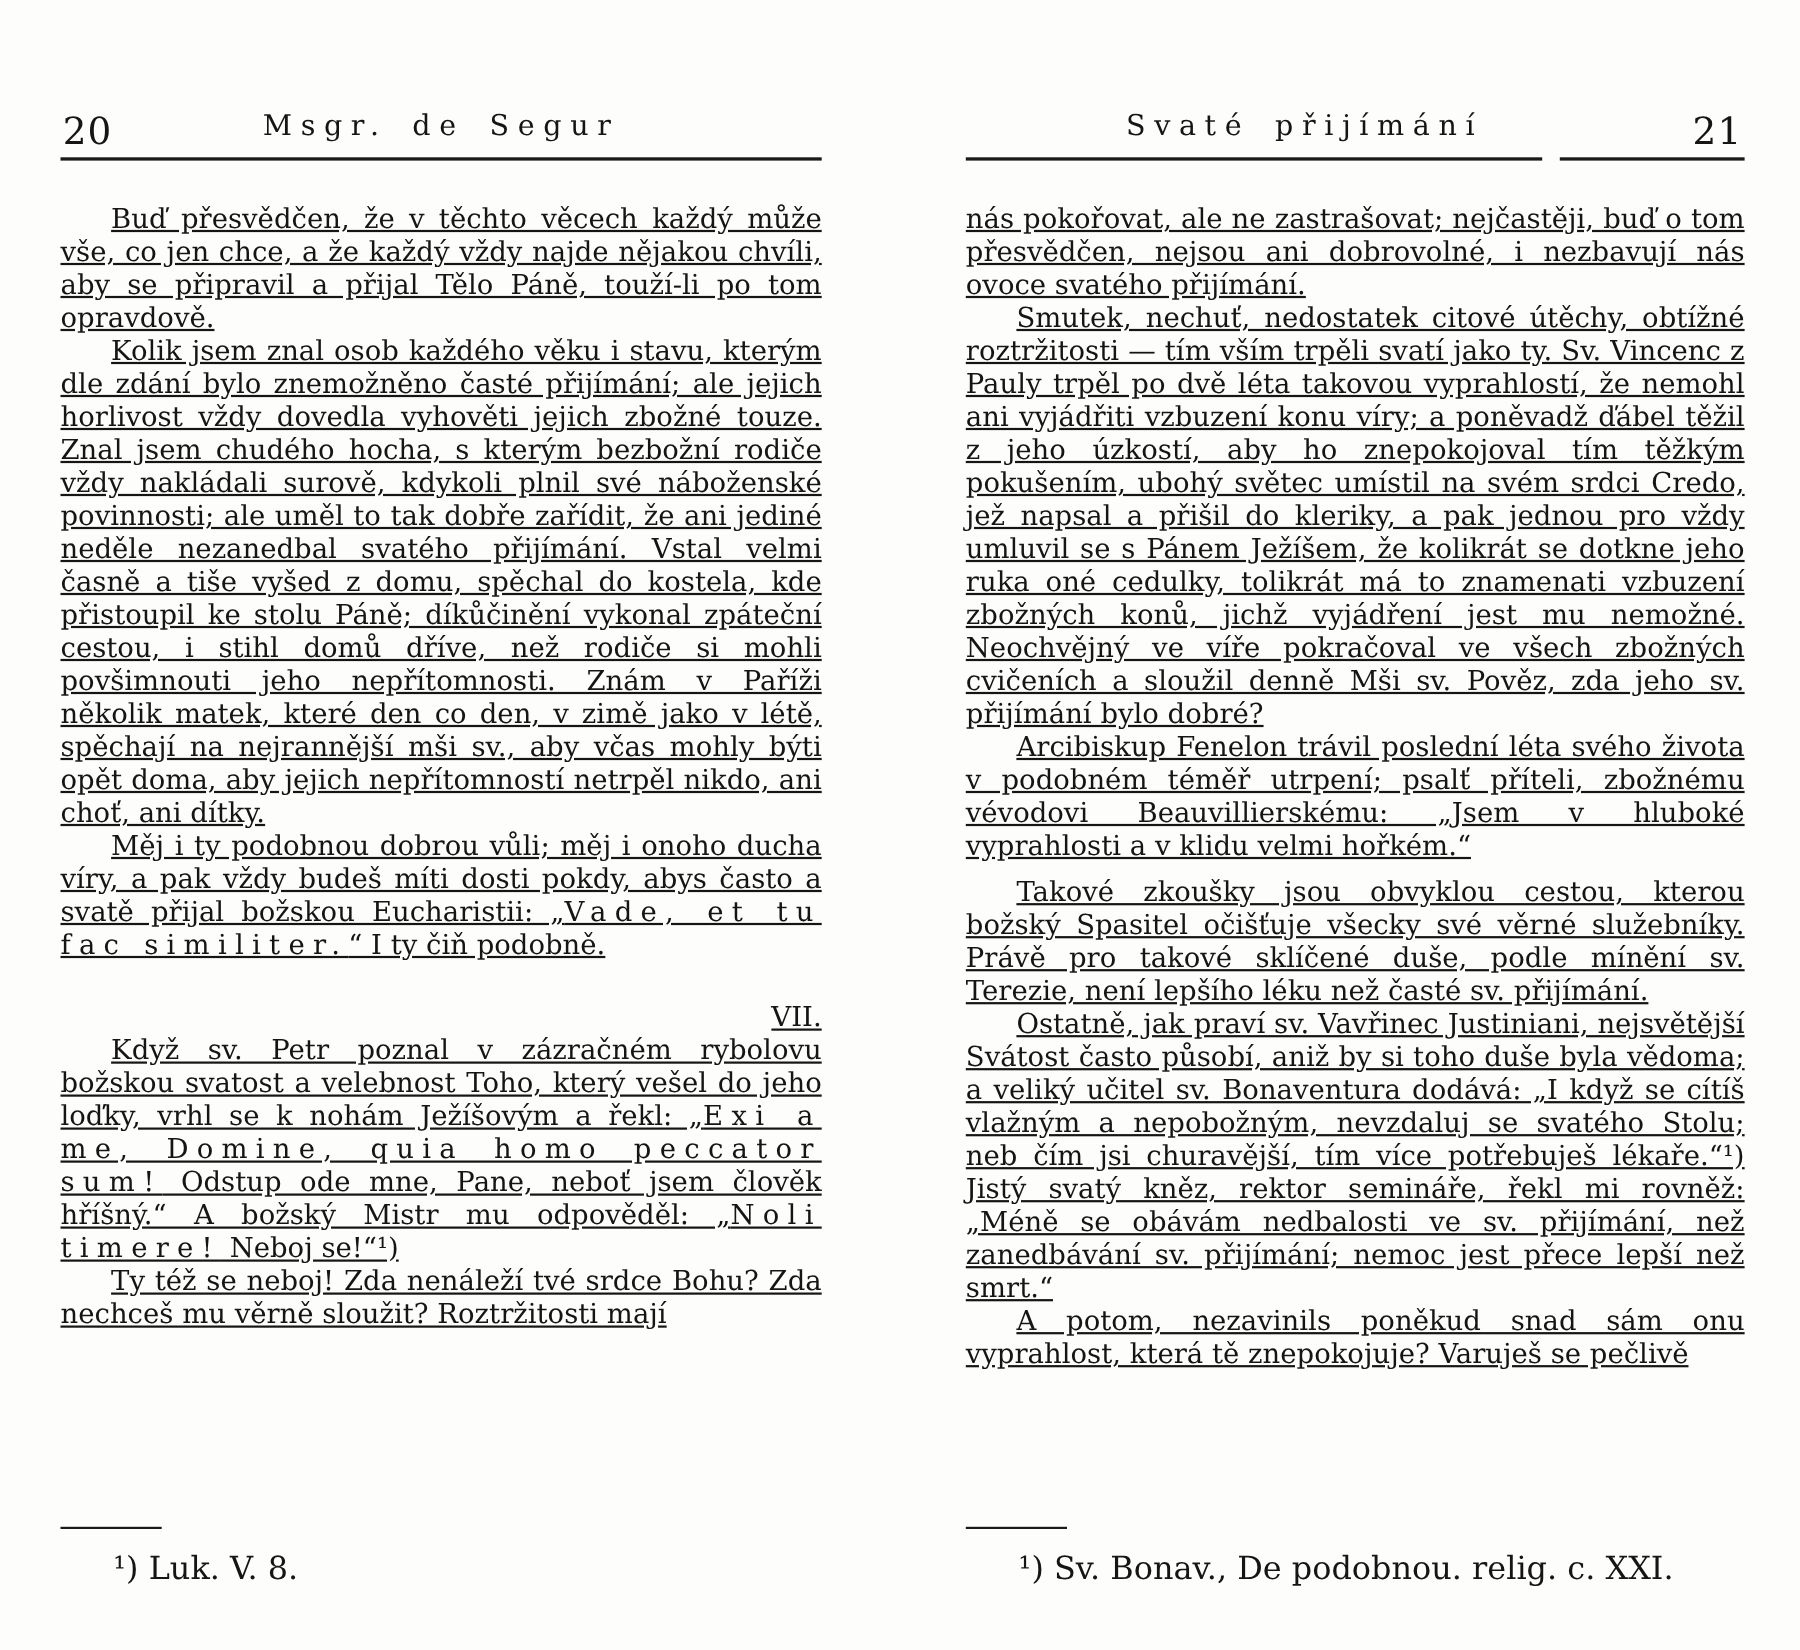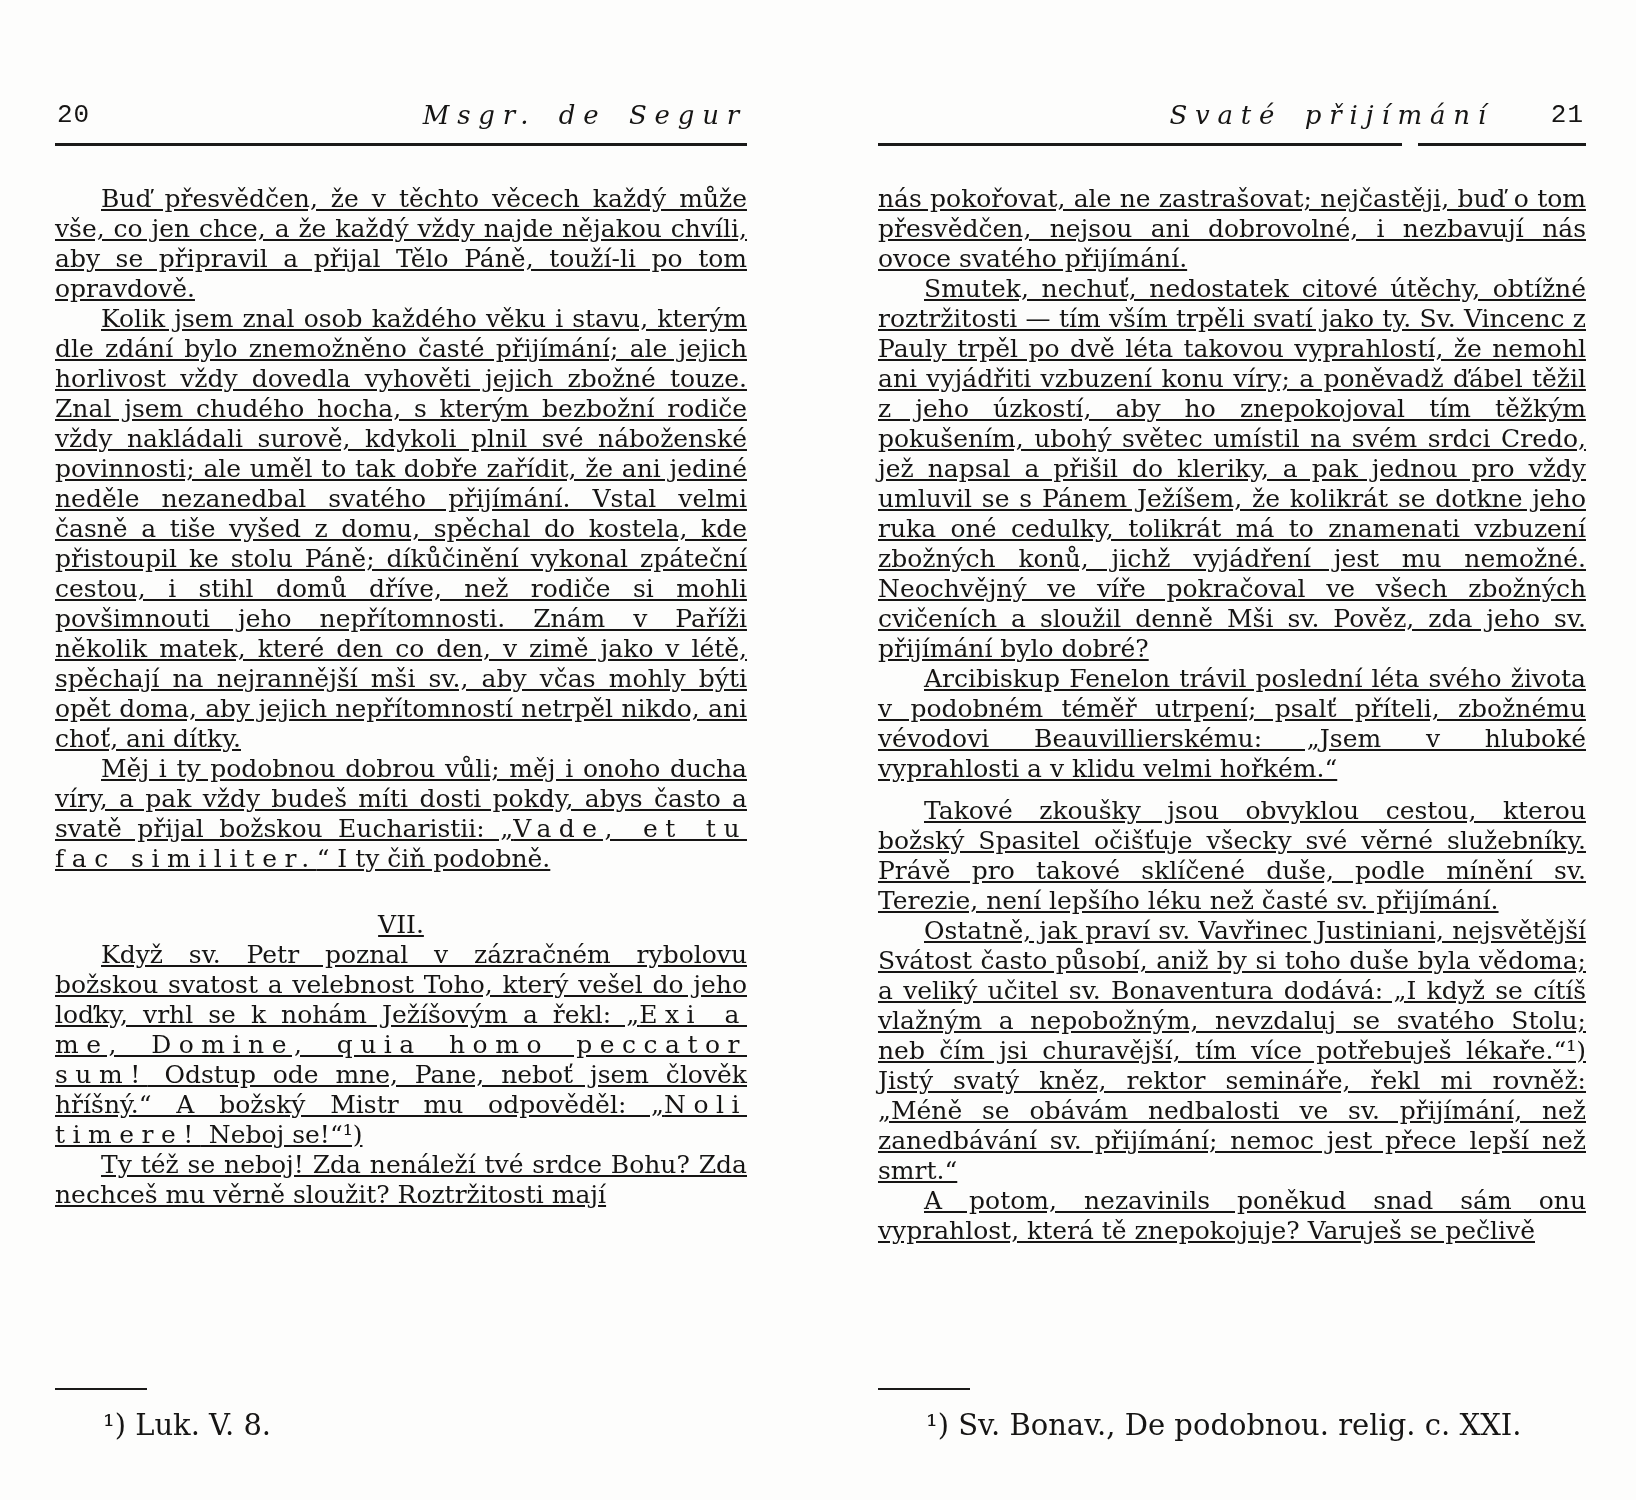--- a/index.html
+++ b/index.html
@@ -17,28 +17,27 @@
   }
   #page-left  { left: 55px;  width: 692px; }
   #page-right { left: 878px; width: 708px; }
 
   .page-header {
     position: relative;
     height: 38px;
     font-size: 26px;
   }
   .header-title {
-    text-align: right;
+    text-align: center;
     letter-spacing: 0.30em;
     word-spacing: 0.25em;
     white-space: nowrap;
-    font-style: italic;
   }
   #page-right .header-title { margin-right: 92px; }
-  .page-number { position: absolute; top: 0; font-size: 26px; letter-spacing: 1px; font-family: Liberation Mono, monospace; }
+  .page-number { position: absolute; top: 0; font-size: 34px; letter-spacing: 1px; }
   #page-left  .page-number { left: 2px; }
   #page-right .page-number { right: 2px; }
 
   .header-rule { margin-top: 5px; height: 3px; background: #1b1a19; }
   .header-rule-row { display: flex; gap: 16px; margin-top: 5px; }
   .header-rule-row .seg1 { flex: 1; height: 3px; background: #1b1a19; }
   .header-rule-row .seg2 { width: 168px; height: 3px; background: #1b1a19; }
 
   .body-text {
     margin-top: 38px;
@@ -50,21 +49,21 @@
     margin: 0;
     text-align: justify;
     text-indent: 46px;
   }
   .para.noindent { text-indent: 0; }
   .para.gap-before { margin-top: 12px; }
   .spaced { letter-spacing: 0.30em; }
 
   .section-number {
     margin-top: 36px;
-    text-align: center;
+    text-align: right;
     text-indent: 0;
     font-size: 25px;
   }
   .section-title {
     margin-top: 24px;
     margin-bottom: 32px;
     text-align: center;
     font-weight: bold;
     font-size: 25px;
     line-height: 40px;

